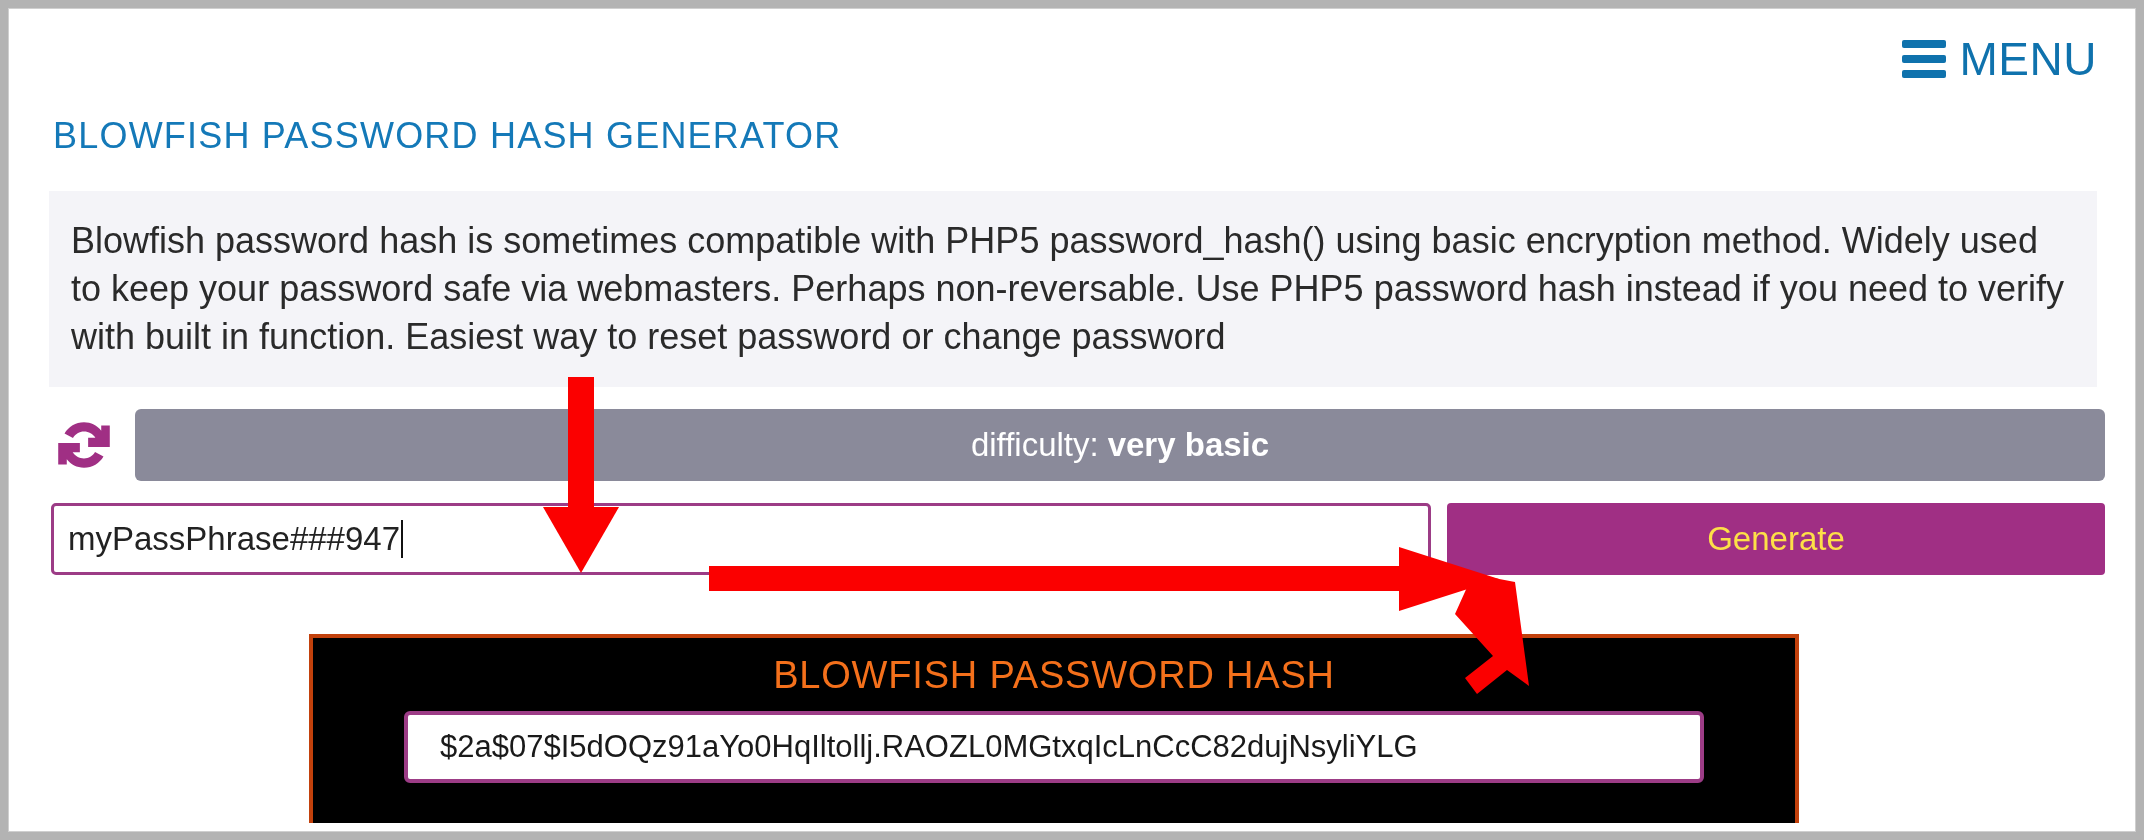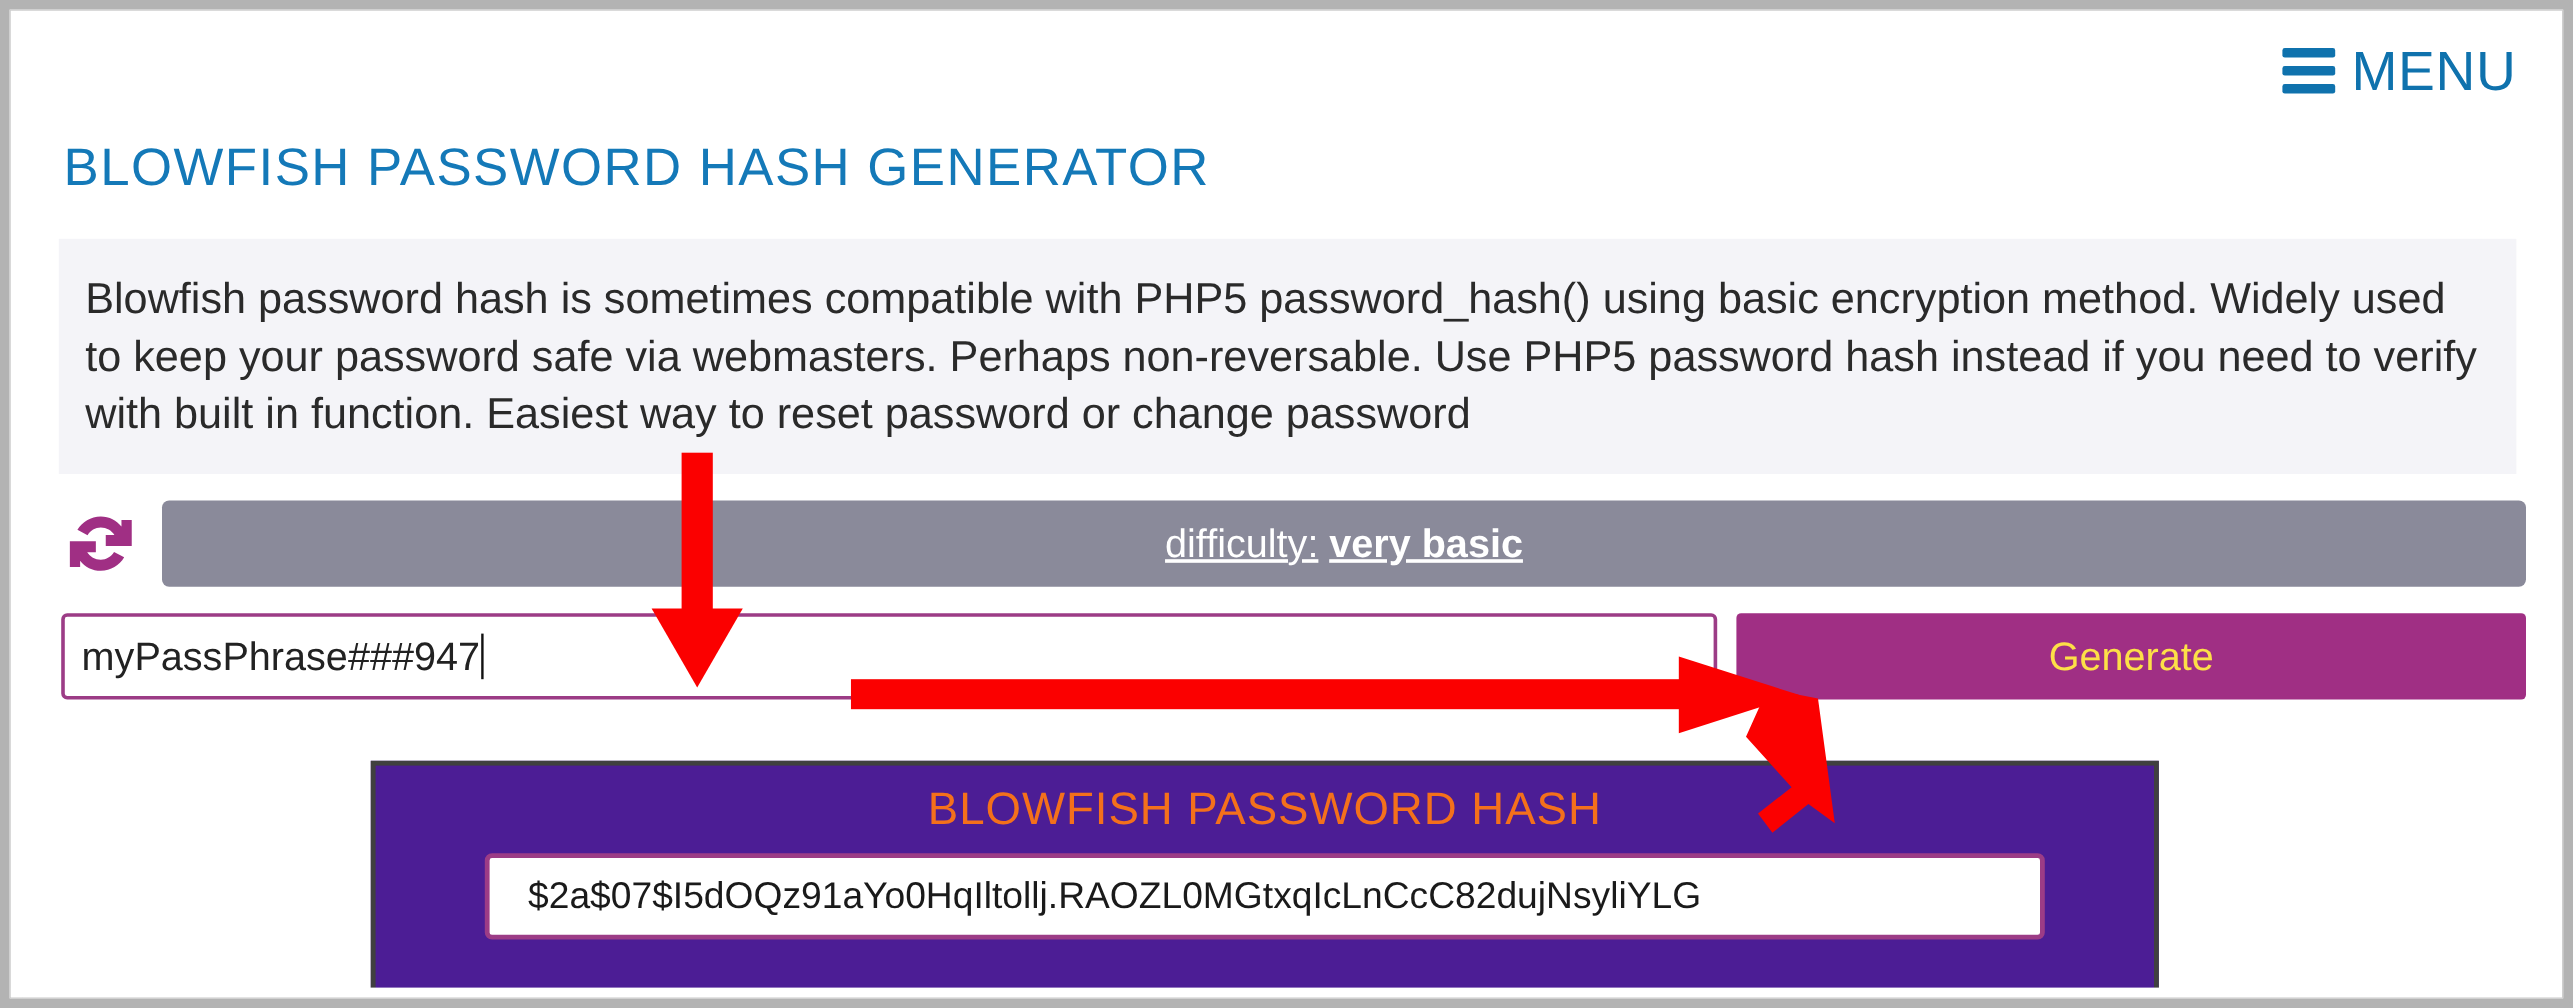--- a/index.html
+++ b/index.html
@@ -87,21 +87,21 @@
     color: #0f72ad;
     font-size: 46px;
     font-weight: 400;
     letter-spacing: 0.5px;
     line-height: 1;
   }
 
   
   #page-title {
     color: #1479b8;
-    font-size: 44px;
+    font-size: 36px;
     font-weight: 400;
     letter-spacing: 1.2px;
     padding: 6px 0 0 4px;
     white-space: nowrap;
   }
 
   
   #description-panel {
     margin-top: 34px;
     background: #f4f4f8;
@@ -131,21 +131,20 @@
   #difficulty-bar {
     flex: 1 1 auto;
     height: 72px;
     background: #8a8a9a;
     border-radius: 6px;
     display: flex;
     align-items: center;
     justify-content: center;
     color: #ffffff;
     font-size: 33px;
-    text-decoration: underline;
   }
   #difficulty-bar .dl { font-weight: 400; }
   #difficulty-bar .dv { font-weight: 700; margin-left: 9px; }
 
   
   #input-row {
     margin-top: 22px;
     display: flex;
     align-items: flex-start;
     gap: 16px;
@@ -189,22 +188,22 @@
     justify-content: center;
   }
 
   
   #result-box {
     position: absolute;
     left: 300px;
     top: 625px;
     width: 1490px;
     height: 195px;
-    border: 4px solid #404040;
-    background: #4c1d95;
+    border: 4px solid #c2410c;
+    background: #000000;
   }
 
   #result-title {
     text-align: center;
     color: #f4701b;
     font-size: 38px;
     letter-spacing: 0.8px;
     padding-top: 16px;
   }
 

